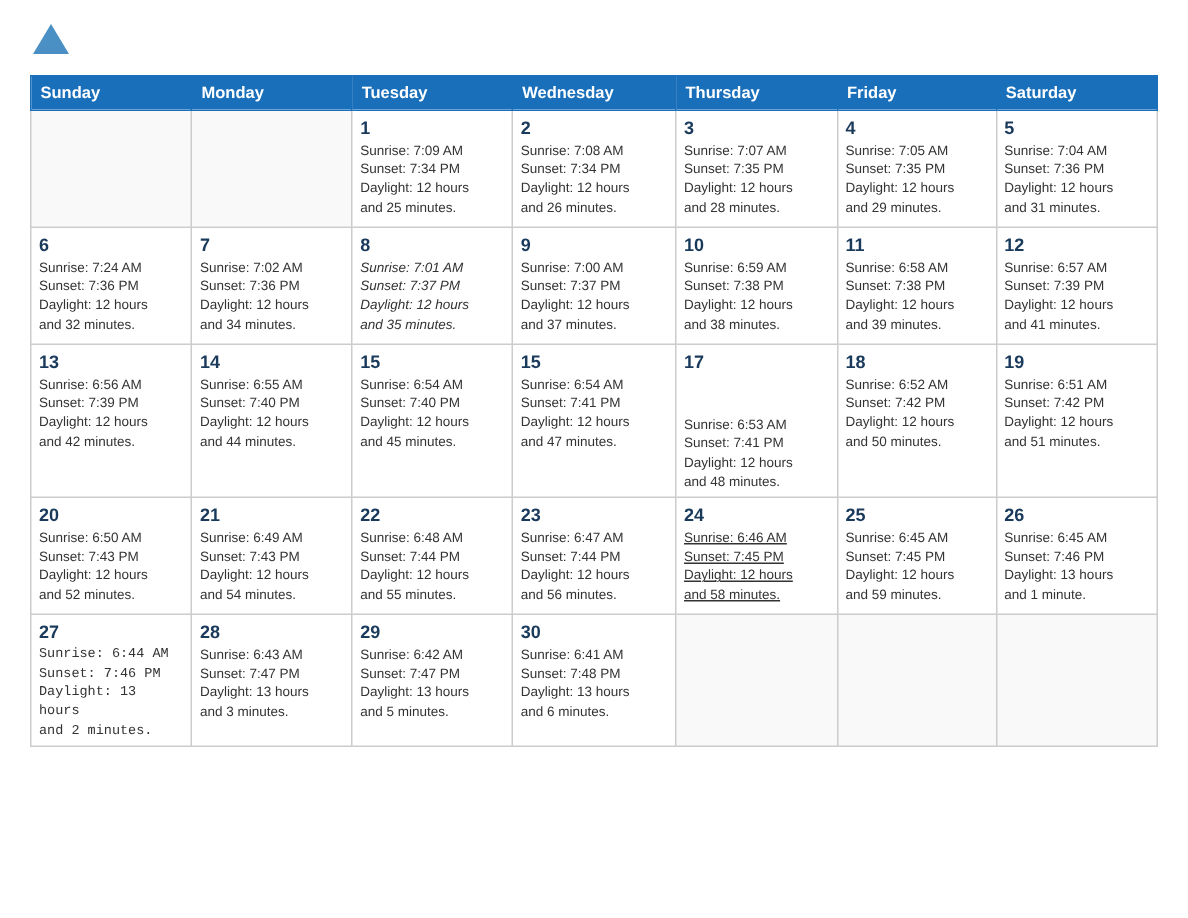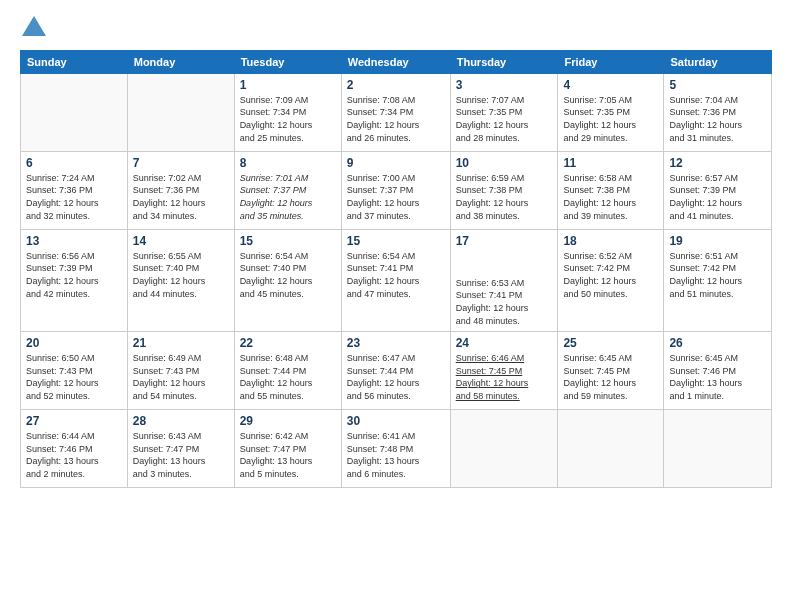--- a/index.html
+++ b/index.html
@@ -308,21 +308,21 @@
             <div class="day-num">26</div>
             <div class="day-info" style="white-space: pre-line;">Sunrise: 6:45 AM
 Sunset: 7:46 PM
 Daylight: 13 hours
 and 1 minute.</div>
           </td>
         </tr>
         <tr>
           <td>
             <div class="day-num">27</div>
-            <div class="day-info" style="white-space: pre-line;">Sunrise: 6:44 AM
+            <div class="day-info" style="white-space: pre-line; font-family: Liberation Mono, monospace;">Sunrise: 6:44 AM
 Sunset: 7:46 PM
 Daylight: 13 hours
 and 2 minutes.</div>
           </td>
           <td>
             <div class="day-num">28</div>
             <div class="day-info" style="white-space: pre-line;">Sunrise: 6:43 AM
 Sunset: 7:47 PM
 Daylight: 13 hours
 and 3 minutes.</div>

